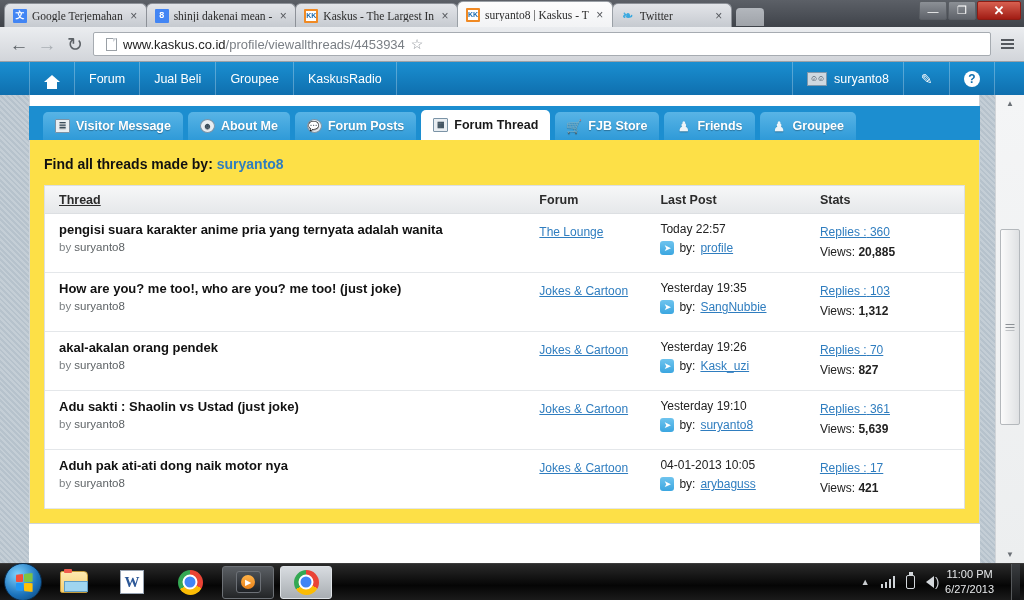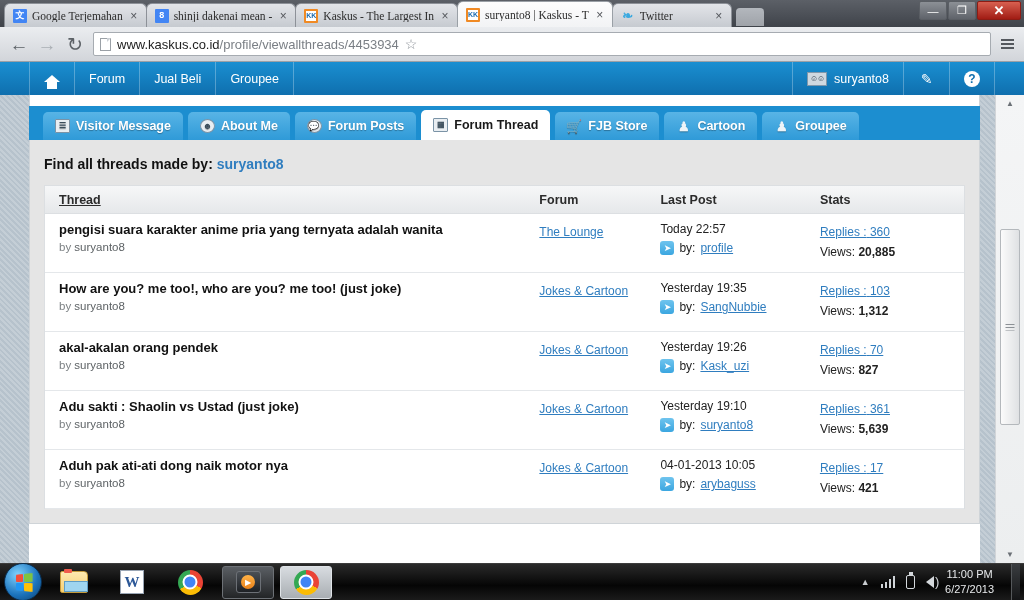--- a/index.html
+++ b/index.html
@@ -134,21 +134,21 @@
   }
   .navicon.dim { color: #a9aeb3; }
   .omnibox {
     flex: 1 1 auto;
     height: 24px;
     background: #fff;
     border: 1px solid #a6abb1;
     border-radius: 2px;
     display: flex;
     align-items: center;
-    padding: 0 6px;
+    padding: 0 12px;
     gap: 6px;
     font-size: 13px;
   }
   .page-glyph {
     width: 11px; height: 13px;
     border: 1px solid #9aa0a6;
     background: #fff;
     position: relative;
     flex: 0 0 auto;
   }
@@ -315,21 +315,21 @@
     background: #e9eef2;
     border-radius: 50%;
     color: #3a4c5a;
     font-size: 9px;
     border: 1px solid #7b93a6;
   }
   .ic-plain { color: #eef4f8; font-size: 13px; }
 
   
   .panel {
-    background: #e5e5e5;
+    background: #fde047;
     border: 1px solid #cfd4d8;
     border-top: none;
     padding: 0 0 14px 0;
   }
   .findline {
     padding: 16px 14px 13px 14px;
     font-size: 14px;
     font-weight: bold;
     color: #111;
   }
@@ -649,20 +649,21 @@
 
   <div class="viewport">
 
     <div class="knav">
       <div class="knav-item">
         <span class="home-glyph"></span>
       </div>
       <div class="knav-item">Forum</div>
       <div class="knav-item">Jual Beli</div>
       <div class="knav-item">Groupee</div>
+      <div class="knav-item">KaskusRadio</div>
 
       <div class="knav-right">
         <div class="knav-item">
           <span class="user-badge">☺☺</span>
           <span>suryanto8</span>
         </div>
         <div class="knav-item">
           <span class="pencil-glyph">✎</span>
         </div>
         <div class="knav-item">
@@ -690,21 +691,21 @@
         <div class="ptab active">
           <span class="ptab-icon ic-box">▦</span>
           <span>Forum Thread</span>
         </div>
         <div class="ptab">
           <span class="ptab-icon ic-plain">🛒</span>
           <span>FJB Store</span>
         </div>
         <div class="ptab">
           <span class="ptab-icon ic-plain">♟</span>
-          <span>Cartoon</span>
+          <span>Friends</span>
         </div>
         <div class="ptab">
           <span class="ptab-icon ic-plain">♟</span>
           <span>Groupee</span>
         </div>
       </div>
 
       <div class="panel">
 
         <div class="findline">

